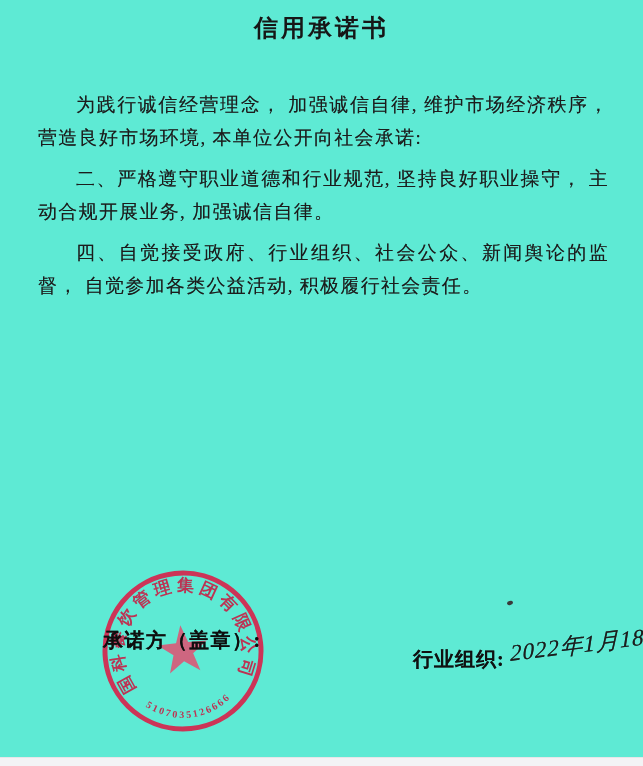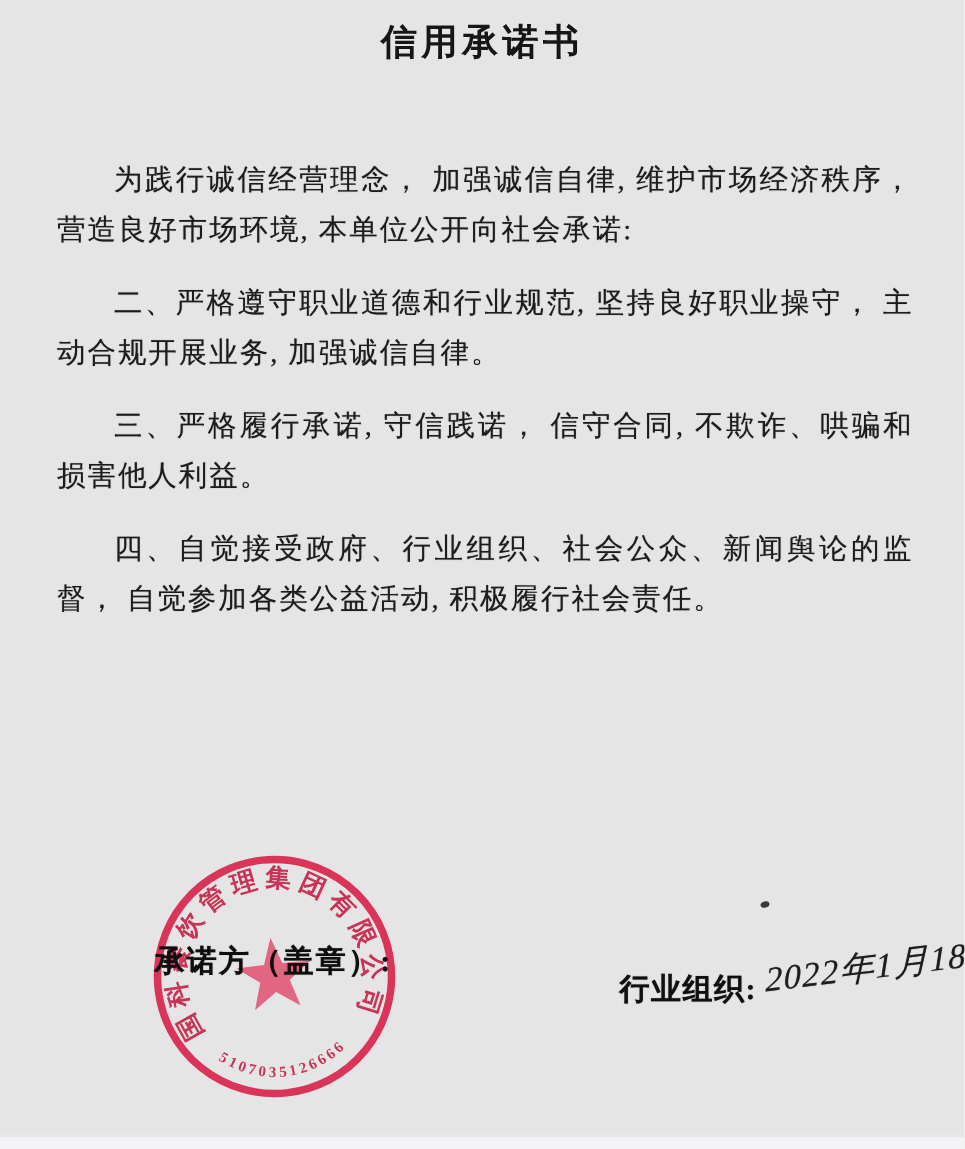--- a/index.html
+++ b/index.html
@@ -1,39 +1,39 @@
 <!DOCTYPE html>
 <html><head>
 <meta charset="utf-8">
 <style>
   html,body{margin:0;padding:0;}
   .page{
     position:relative;
     width:643px;height:766px;
-    background:#e5e5e5;
+    background:#5eead4;
     font-family:"Liberation Serif", serif;
     color:#1c1c1c;
     overflow:hidden;
   }
   .title{
     position:absolute;top:12px;left:0;right:0;
     text-align:center;
     font-size:24px;font-weight:bold;
     letter-spacing:3px;
     color:#161616;
   }
   .body-text{
     position:absolute;top:88px;left:38px;right:34px;
     font-size:19px;
     line-height:33px;
     letter-spacing:1.3px;
     text-align:justify;
   }
   .body-text p{
-    margin:16px 0 8px 0;
+    margin:0 0 8px 0;
     text-indent:2em;
     text-shadow:0 0 0.6px rgba(30,30,30,.55);
   }
   .stamp{
     position:absolute;left:98px;top:566px;
     width:170px;height:170px;
     opacity:.9;
     transform:rotate(-6deg);
   }
   .stamp text{fill:#c72046;}
@@ -79,21 +79,20 @@
 </head>
 <body>
 
 <div class="page">
 
   <div class="title">信用承诺书</div>
 
   <div class="body-text">
     <p>为践行诚信经营理念， 加强诚信自律, 维护市场经济秩序， 营造良好市场环境, 本单位公开向社会承诺:</p>
     <p>二、严格遵守职业道德和行业规范, 坚持良好职业操守， 主动合规开展业务, 加强诚信自律。</p>
-    <p>三、严格履行承诺, 守信践诺， 信守合同, 不欺诈、哄骗和损害他人利益。</p>
     <p>四、自觉接受政府、行业组织、社会公众、新闻舆论的监督， 自觉参加各类公益活动, 积极履行社会责任。</p>
   </div>
 
   <svg class="stamp" viewBox="-85 -85 170 170" xmlns="http://www.w3.org/2000/svg">
     <defs>
       <path id="arcTop" d="M -49.1 34.4 A 60 60 0 1 1 49.1 34.4" fill="none"></path>
       <path id="arcBottom" d="M -60.7 28.3 A 67 67 0 0 0 60.7 28.3" fill="none"></path>
     </defs>
     <circle cx="0" cy="0" r="78" fill="none" stroke="#d9214a" stroke-width="5"></circle>
     <polygon points="0,-26 6.11,-8.41 24.73,-8.03 9.89,3.21 15.28,21.03 0,10.4 -15.28,21.03 -9.89,3.21 -24.73,-8.03 -6.11,-8.41" fill="#e25072" opacity="0.95"></polygon>

